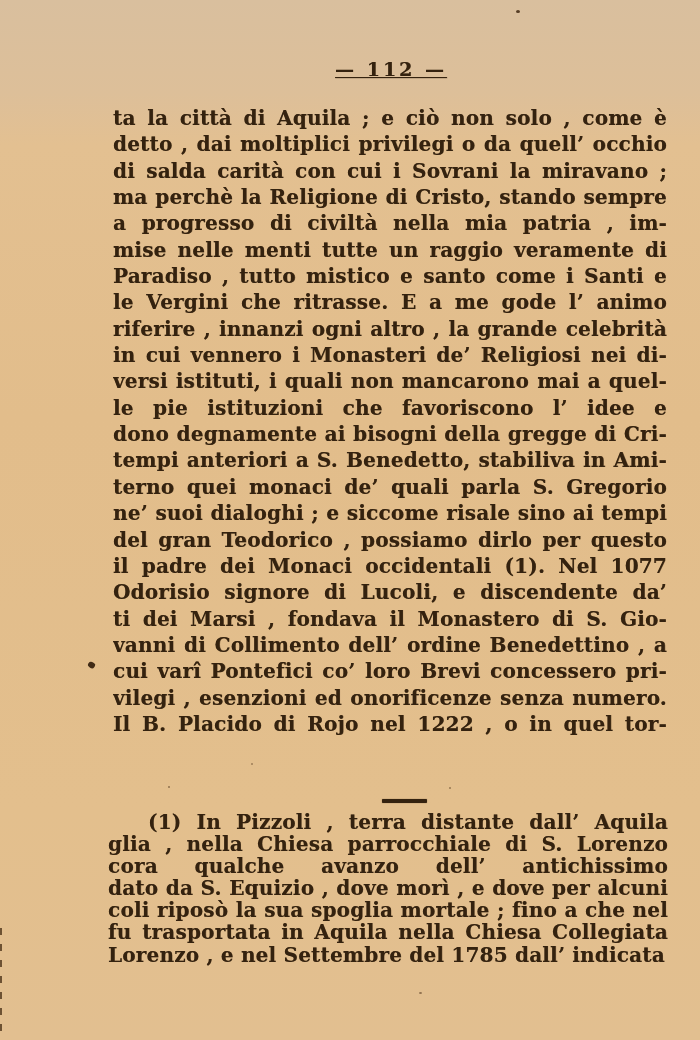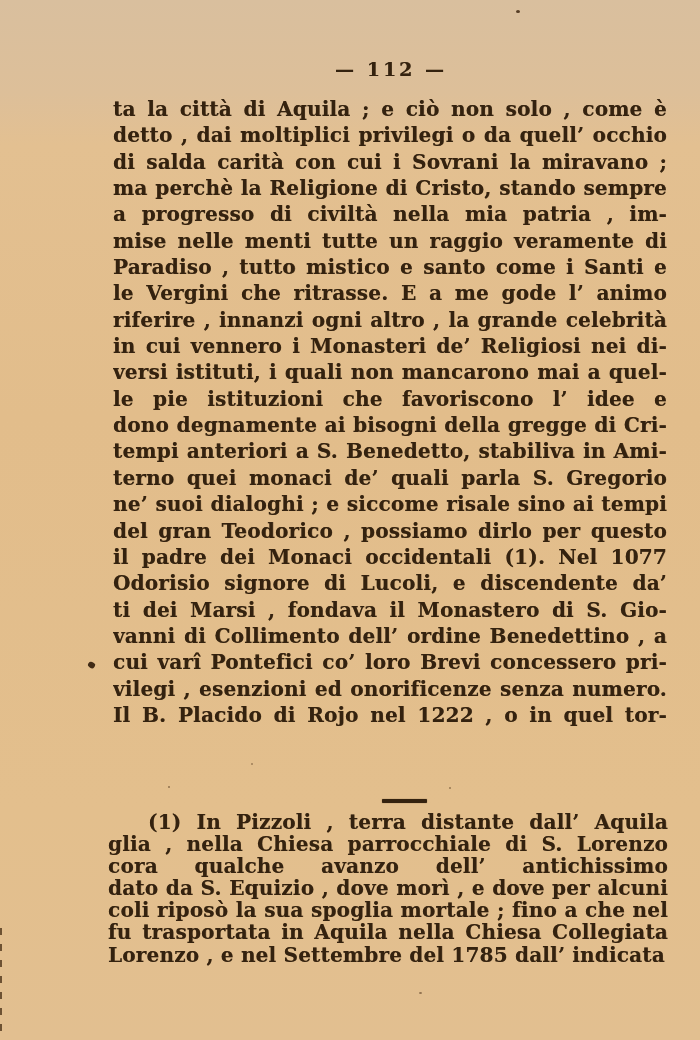--- a/index.html
+++ b/index.html
@@ -28,24 +28,25 @@
     font-weight: 700;
   }
   .page-number {
     position: absolute;
     left: 113px; top: 58px; width: 556px;
     text-align: center;
     font-size: 19px;
     letter-spacing: 3px;
     color: var(--ink);
     text-shadow: 0.3px 0.3px 0.4px rgba(50,30,10,.55);
+    text-decoration: underline;
   }
   .body-text {
     position: absolute;
-    left: 113px; top: 96px; width: 554px;
+    left: 113px; top: 105px; width: 554px;
     font-size: 20px;
     letter-spacing: 0.2px;
     text-shadow: 0.3px 0.3px 0.4px rgba(50,30,10,.55);
   }
   .bline {
     height: 26.35px;
     line-height: 26.35px;
     text-align: justify;
     overflow: hidden;
     white-space: normal;

